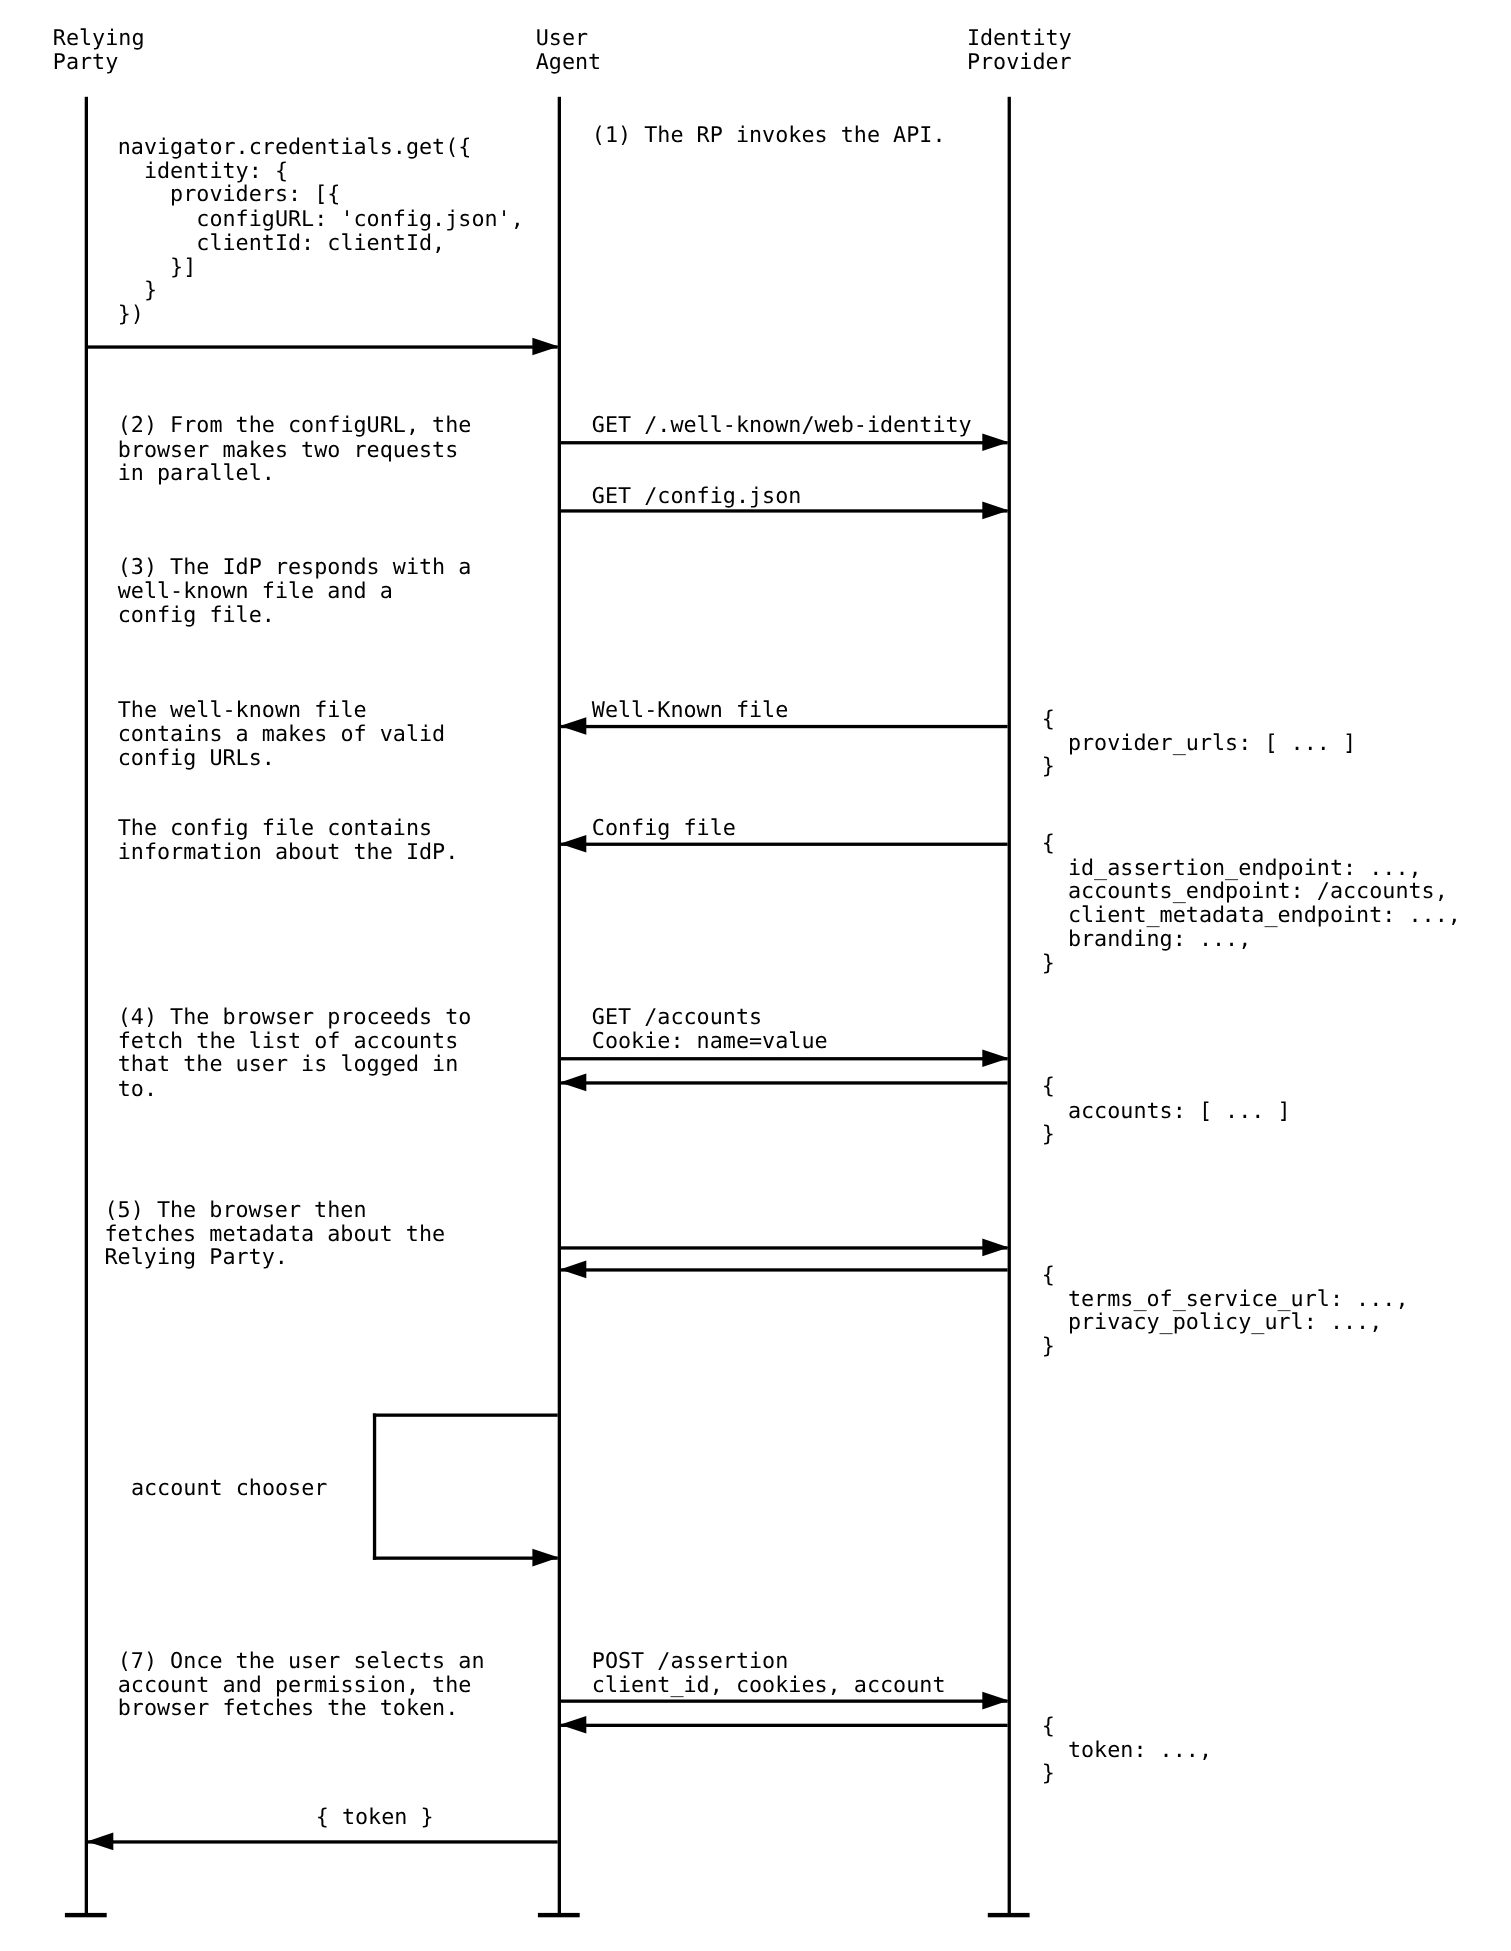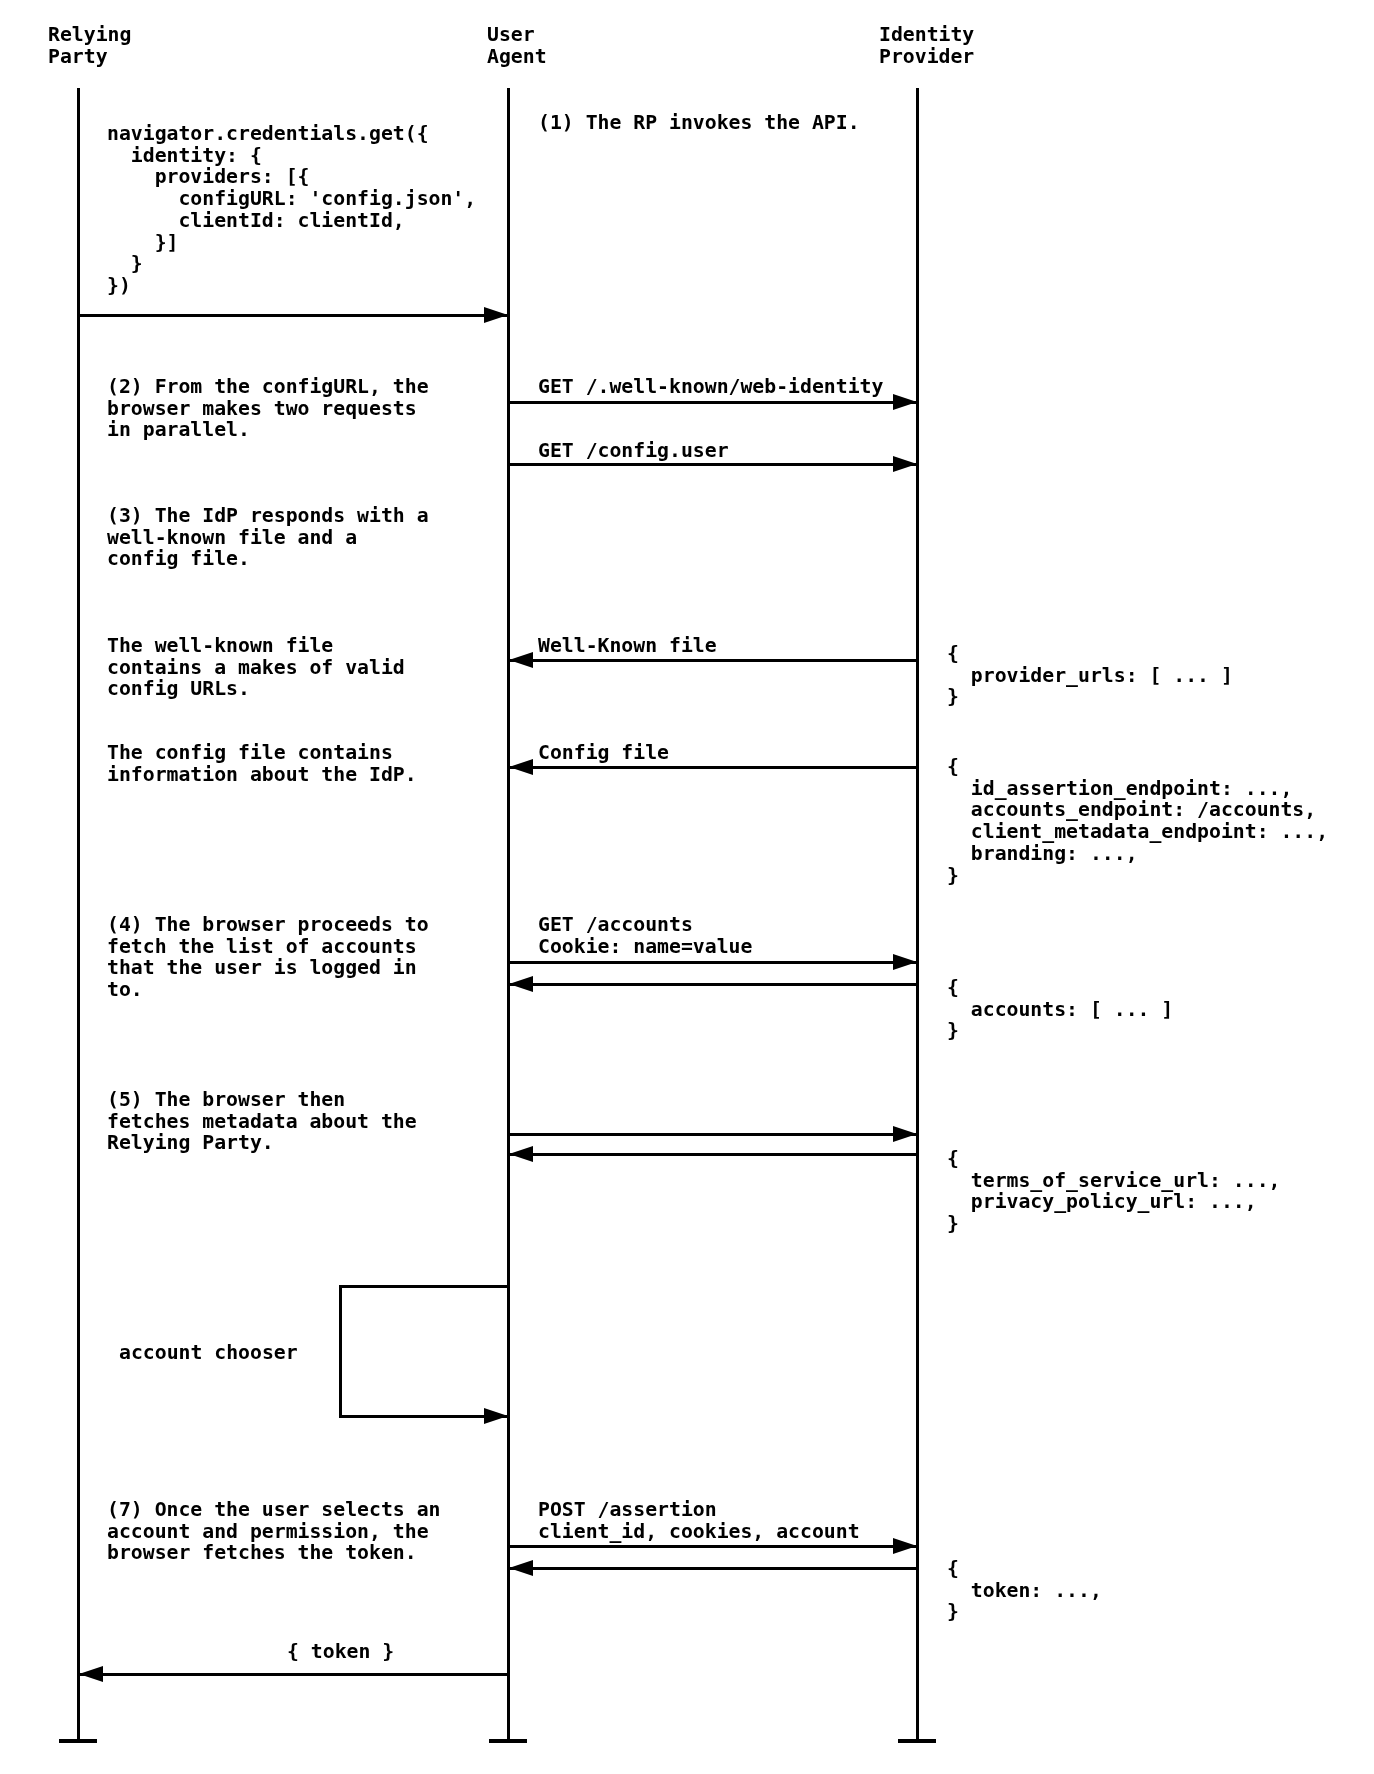--- a/index.html
+++ b/index.html
@@ -3,21 +3,21 @@
 <meta charset="utf-8">
 <style>
   html,body{margin:0;padding:0;background:#fff;}
   .canvas{
     position:relative;
     width:1360px;height:1774px;
     background:#ffffff;
     font-family:"DejaVu Sans Mono","Liberation Mono",monospace;
     font-size:19.8px;
     line-height:21.7px;
-    font-weight:700;
+    font-weight:400;
     color:#000;
     overflow:hidden;
   }
   .t{position:absolute;white-space:pre;}
   .lifeline{position:absolute;width:3px;background:#000;}
   .tick{position:absolute;height:4px;width:38px;background:#000;}
   .hl{position:absolute;height:3px;background:#000;}
   .vl{position:absolute;width:3px;background:#000;}
   .arr{position:absolute;height:3px;background:#000;}
   .arr.r::after{
@@ -60,21 +60,21 @@
   }
 })</div>
   <div class="t" style="left:538px;top:112px">(1) The RP invokes the API.</div>
   <div class="arr r" style="left:80px;top:314px;width:427px"></div>
 
   <div class="t" style="left:107px;top:376px">(2) From the configURL, the
 browser makes two requests
 in parallel.</div>
   <div class="t" style="left:538px;top:376px">GET /.well-known/web-identity</div>
   <div class="arr r" style="left:510px;top:401px;width:406px"></div>
-  <div class="t" style="left:538px;top:440px">GET /config.user</div>
+  <div class="t" style="left:538px;top:440px">GET /config.json</div>
   <div class="arr r" style="left:510px;top:463px;width:406px"></div>
 
   <div class="t" style="left:107px;top:505px">(3) The IdP responds with a
 well-known file and a
 config file.</div>
   <div class="t" style="left:107px;top:635px">The well-known file
 contains a makes of valid
 config URLs.</div>
   <div class="t" style="left:538px;top:635px">Well-Known file</div>
   <div class="arr l" style="left:510px;top:659px;width:406px"></div>
@@ -98,21 +98,21 @@
 that the user is logged in
 to.</div>
   <div class="t" style="left:538px;top:914px">GET /accounts
 Cookie: name=value</div>
   <div class="arr r" style="left:510px;top:961px;width:406px"></div>
   <div class="arr l" style="left:510px;top:983px;width:406px"></div>
   <div class="t" style="left:947px;top:977px">{
   accounts: [ ... ]
 }</div>
 
-  <div class="t" style="left:107px;top:1089px">(5) The browser then
+  <div class="t" style="left:95px;top:1089px">(5) The browser then
 fetches metadata about the
 Relying Party.</div>
   <div class="arr r" style="left:510px;top:1133px;width:406px"></div>
   <div class="arr l" style="left:510px;top:1153px;width:406px"></div>
   <div class="t" style="left:947px;top:1148px">{
   terms_of_service_url: ...,
   privacy_policy_url: ...,
 }</div>
 
   <div class="hl" style="left:339px;top:1285px;width:168px"></div>

